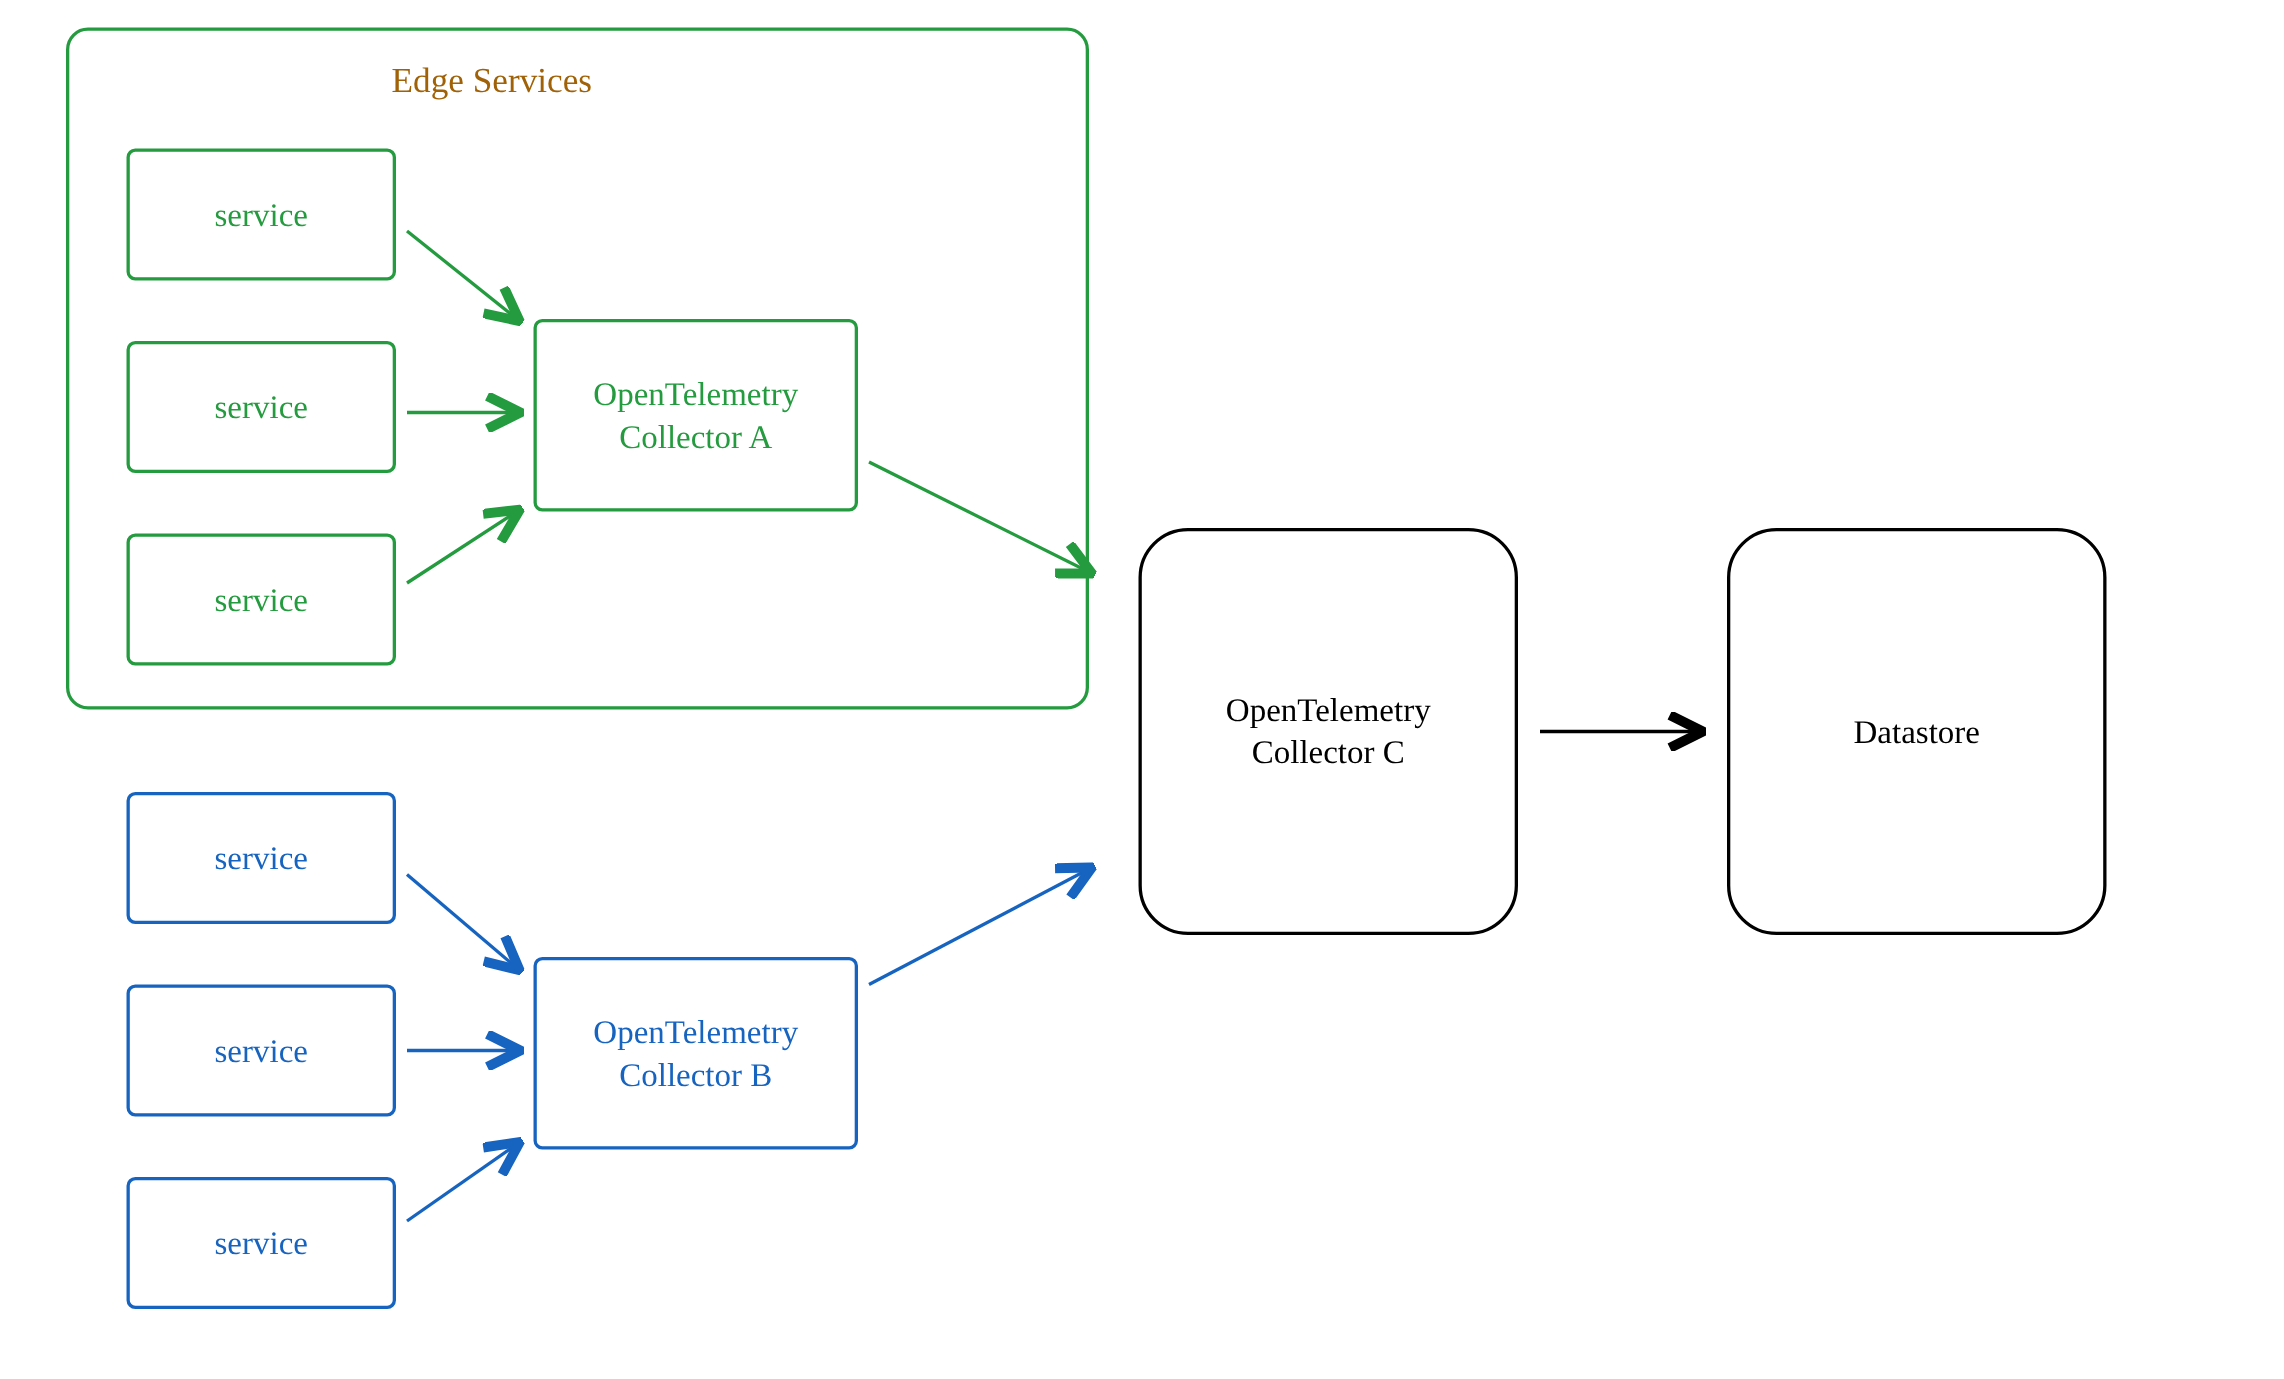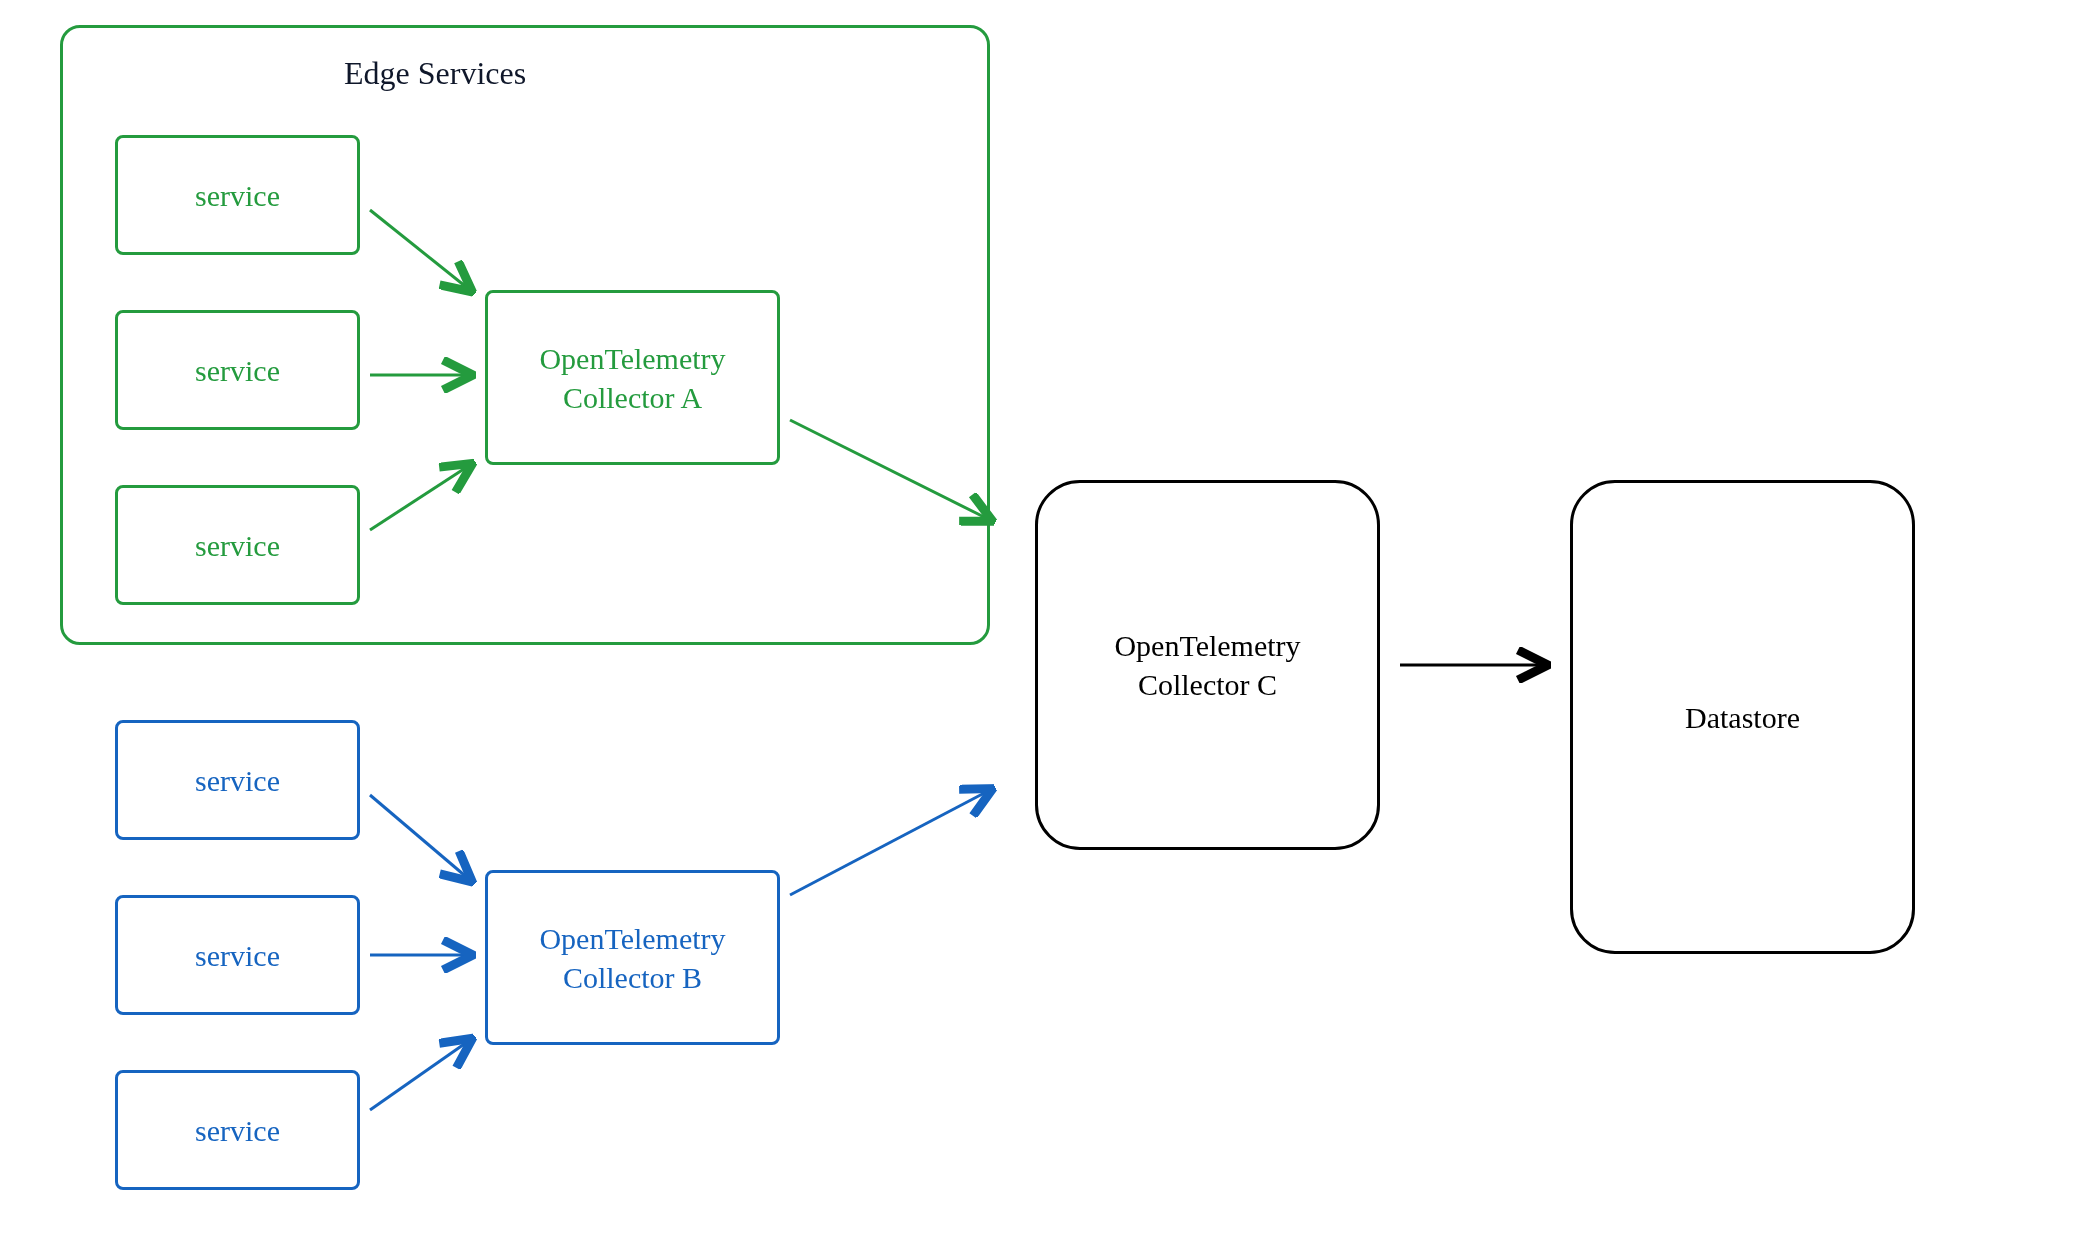--- a/index.html
+++ b/index.html
@@ -59,21 +59,21 @@
     }
     .arrow-green { stroke: #249B3E; }
     .arrow-blue { stroke: #1664C0; }
     .arrow-black { stroke: #000000; }
   </style>
 </head>
 <body>
 
 <div class="container green" style="left:60px; top:25px; width:930px; height:620px;"></div>
 
-<div class="container-title" style="left:344px; top:55px; color:#0f172a;">Edge Services</div>
+<div class="container-title" style="left:356px; top:55px; color:#a16207;">Edge Services</div>
 
 <div class="box green" style="left:115px; top:135px; width:245px; height:120px;">service</div>
 
 <div class="box green" style="left:115px; top:310px; width:245px; height:120px;">service</div>
 
 <div class="box green" style="left:115px; top:485px; width:245px; height:120px;">service</div>
 
 <div class="box green" style="left:485px; top:290px; width:295px; height:175px; white-space:pre-line;">OpenTelemetry
 Collector A</div>
 
@@ -82,21 +82,21 @@
 <div class="box blue" style="left:115px; top:895px; width:245px; height:120px;">service</div>
 
 <div class="box blue" style="left:115px; top:1070px; width:245px; height:120px;">service</div>
 
 <div class="box blue" style="left:485px; top:870px; width:295px; height:175px; white-space:pre-line;">OpenTelemetry
 Collector B</div>
 
 <div class="box black" style="left:1035px; top:480px; width:345px; height:370px; white-space:pre-line; border-radius:45px;">OpenTelemetry
 Collector C</div>
 
-<div class="box black" style="left:1570px; top:480px; width:345px; height:474px; border-radius:45px;">Datastore</div>
+<div class="box black" style="left:1570px; top:480px; width:345px; height:370px; border-radius:45px;">Datastore</div>
 
 <svg class="arrow" style="left:0;top:0;width:2076px;height:1254px;">
   <defs>
     <marker id="ah-green" markerWidth="12" markerHeight="12" refX="10" refY="6" orient="auto">
       <path d="M1,1 L11,6 L1,11" class="arrow-green" stroke-width="2"></path>
     </marker>
     <marker id="ah-blue" markerWidth="12" markerHeight="12" refX="10" refY="6" orient="auto">
       <path d="M1,1 L11,6 L1,11" class="arrow-blue" stroke-width="2"></path>
     </marker>
     <marker id="ah-black" markerWidth="12" markerHeight="12" refX="10" refY="6" orient="auto">

